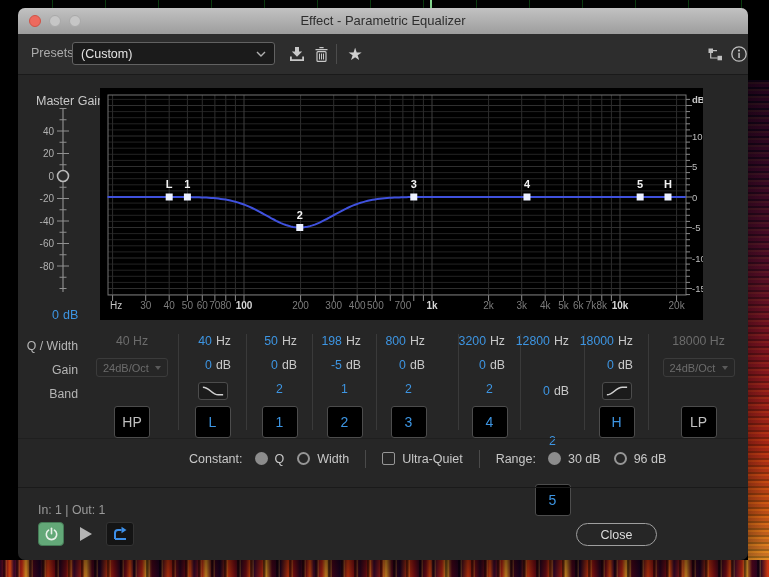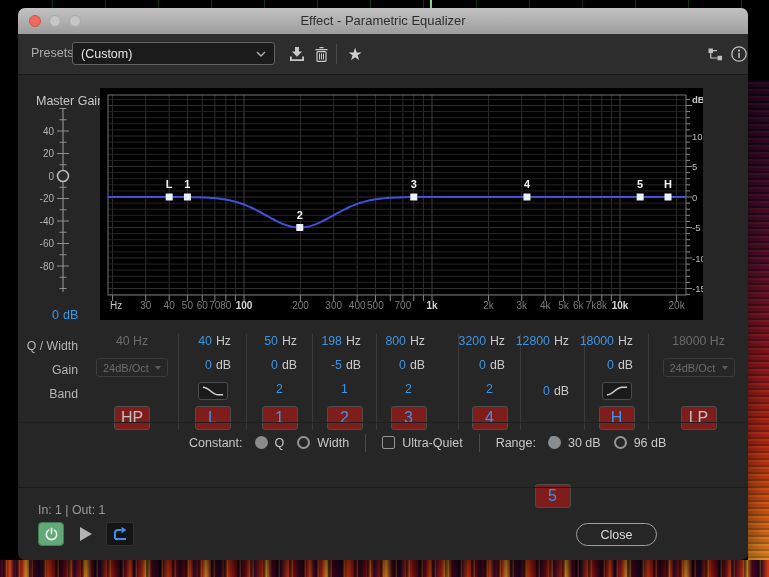--- a/index.html
+++ b/index.html
@@ -60,28 +60,28 @@
   .band-col.sep{border-left:1px solid #3a3a3a;}
   .cell{height:24px;display:flex;font-size:12.3px;}
   .cell.right{justify-content:flex-end;padding-right:15px;}
   .cell.center{justify-content:center;}
   .num{color:#3d95e2;} .unit{color:#c9c9c9;margin-left:4px;} .dim{color:#6c6c6c;}
   .mini-select{width:72px;height:19px;background:#262626;border:1px solid #3b3b3b;border-radius:3px;
     box-sizing:border-box;display:flex;align-items:center;justify-content:space-between;
     color:#6c6c6c;font-size:11px;padding:0 6px;}
   .mini-select .tri{width:0;height:0;border-left:3.5px solid transparent;border-right:3.5px solid transparent;
     border-top:4px solid #5a5a5a;}
-  .band-btn{width:36px;height:24px;background:#7f1d1d;border:1px solid #4c4c4c;border-radius:3px;
-    box-sizing:border-box;display:flex;align-items:center;justify-content:center;font-size:16px;color:#c0c0c0;}
+  .band-btn{width:36px;height:32px;background:#000000;border:1px solid #4c4c4c;border-radius:3px;
+    box-sizing:border-box;display:flex;align-items:center;justify-content:center;font-size:14px;color:#c0c0c0;}
   .band-btn.active{color:#3d95e2;}
   .shelf-btn{width:30px;height:18px;background:#1b1b1b;border:1px solid #4c4c4c;border-radius:3px;
     box-sizing:border-box;display:flex;align-items:center;justify-content:center;}
 
   
-  .options-row{position:absolute;left:0;top:414px;width:730px;height:40px;border-top:1px solid #1f1f1f;
+  .options-row{position:absolute;left:0;top:430px;width:730px;height:40px;border-top:1px solid #1f1f1f;
     display:flex;align-items:center;padding-left:171px;box-sizing:border-box;font-size:12.5px;color:#c8c8c8;}
   .radio{width:13px;height:13px;border-radius:50%;box-sizing:border-box;display:inline-block;}
   .radio.sel{background:#8c8c8c;}
   .radio.unsel{border:2px solid #969696;background:transparent;}
   .checkbox{width:13px;height:13px;border:1.5px solid #969696;border-radius:2px;box-sizing:border-box;display:inline-block;}
   .opt-item{display:flex;align-items:center;gap:7px;}
   .opt-sep{width:1px;height:18px;background:#4a4a4a;margin:0 16px;}
 
   
   .footer-sep{position:absolute;left:0;top:479px;width:730px;height:1px;background:#1a1a1a;}

